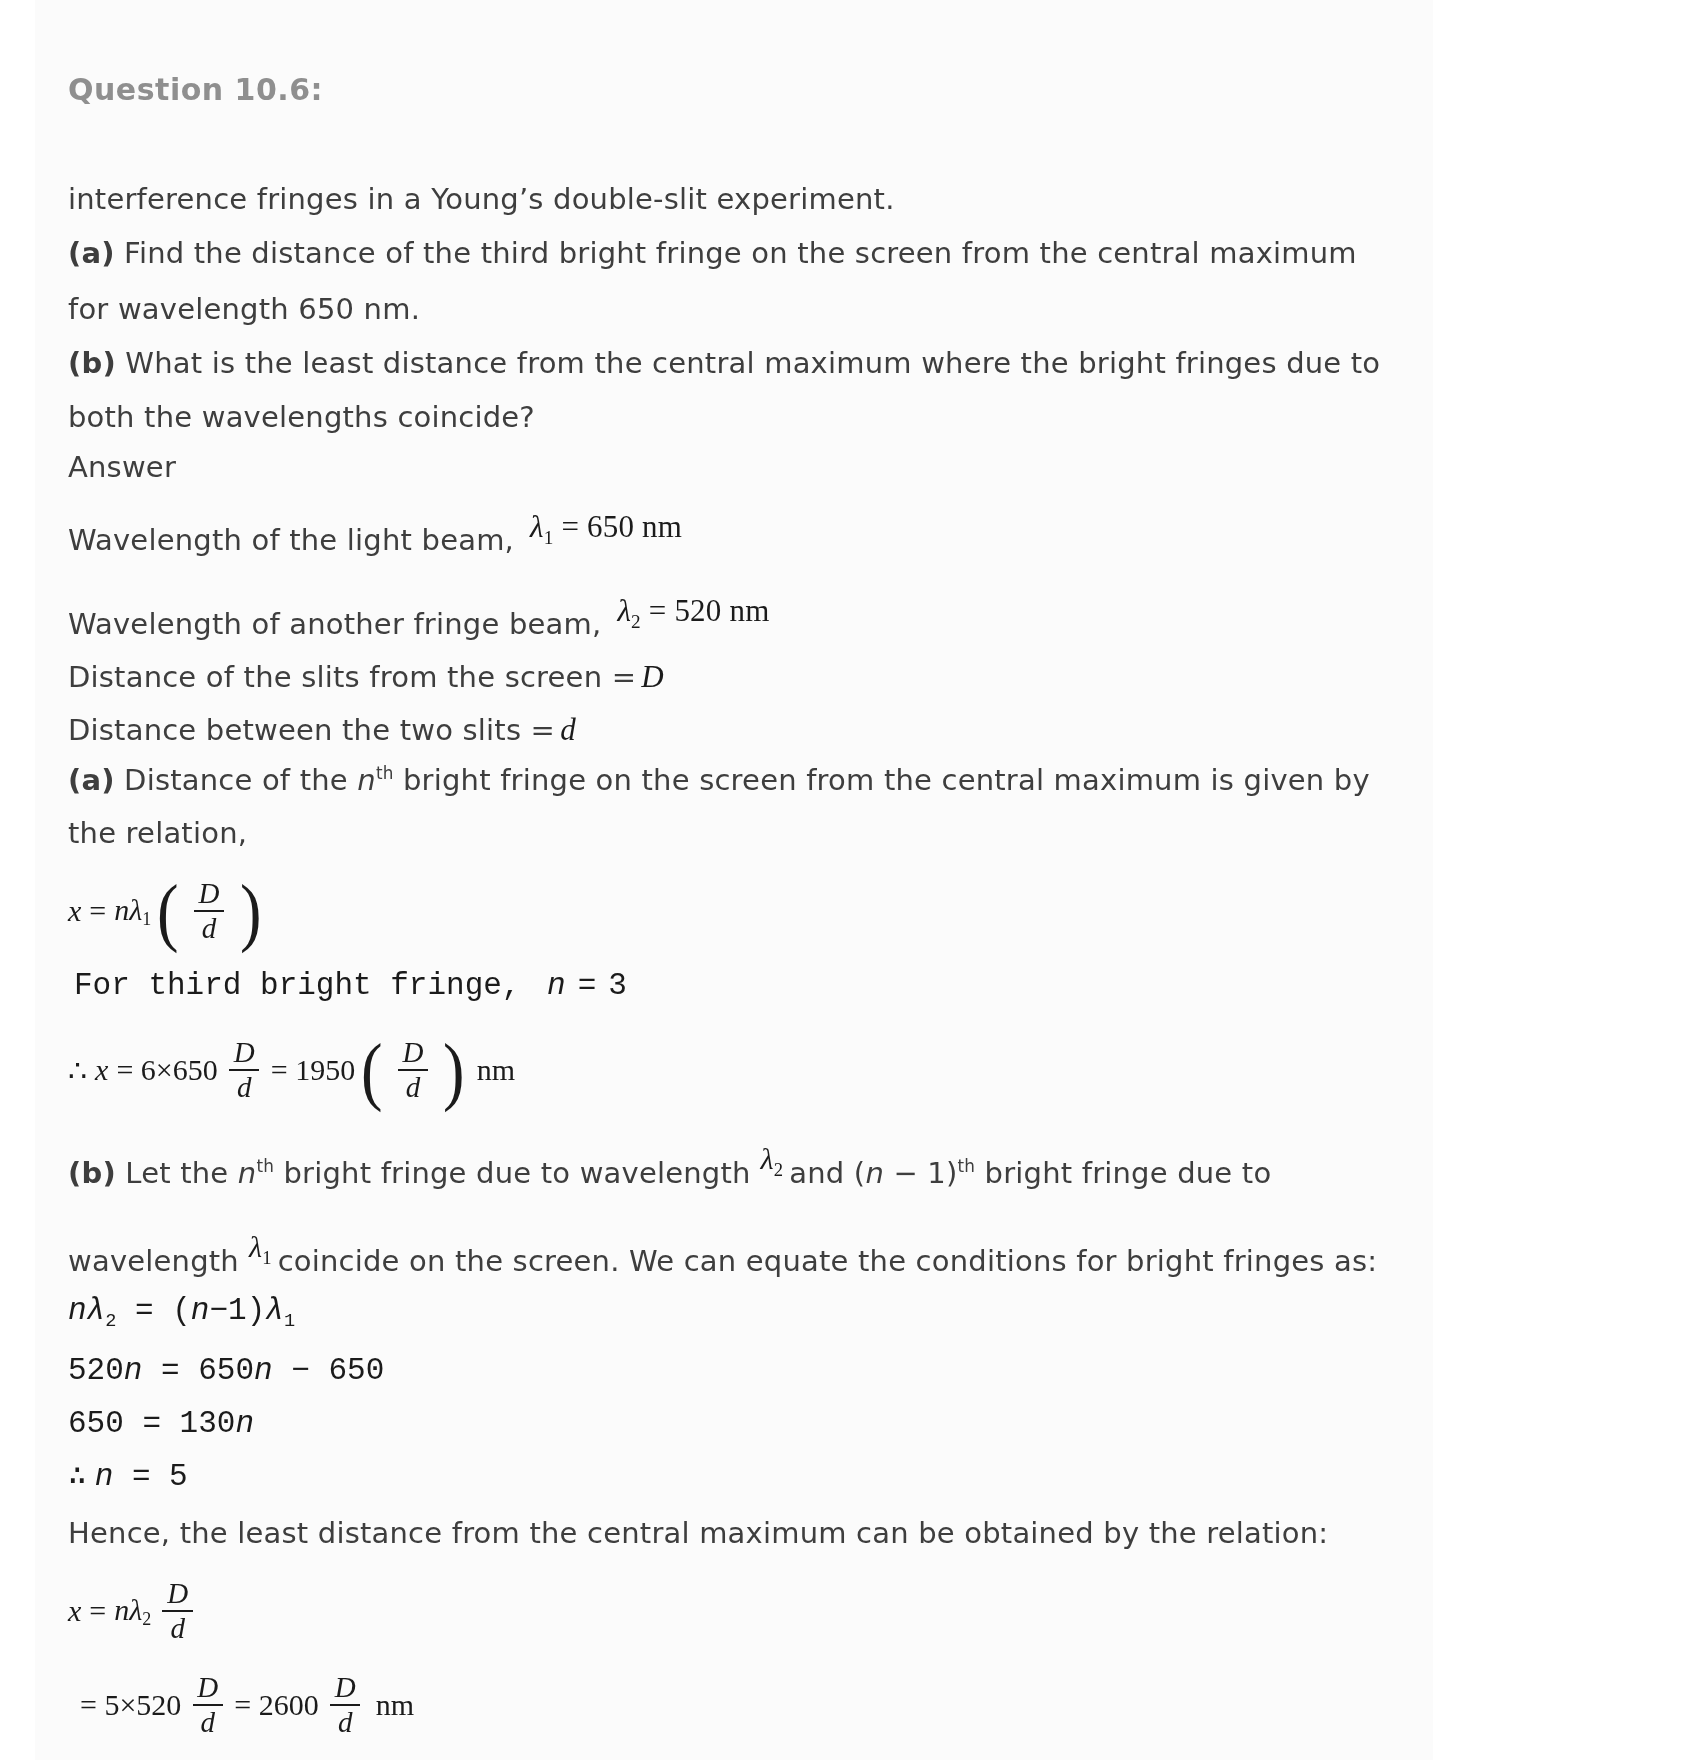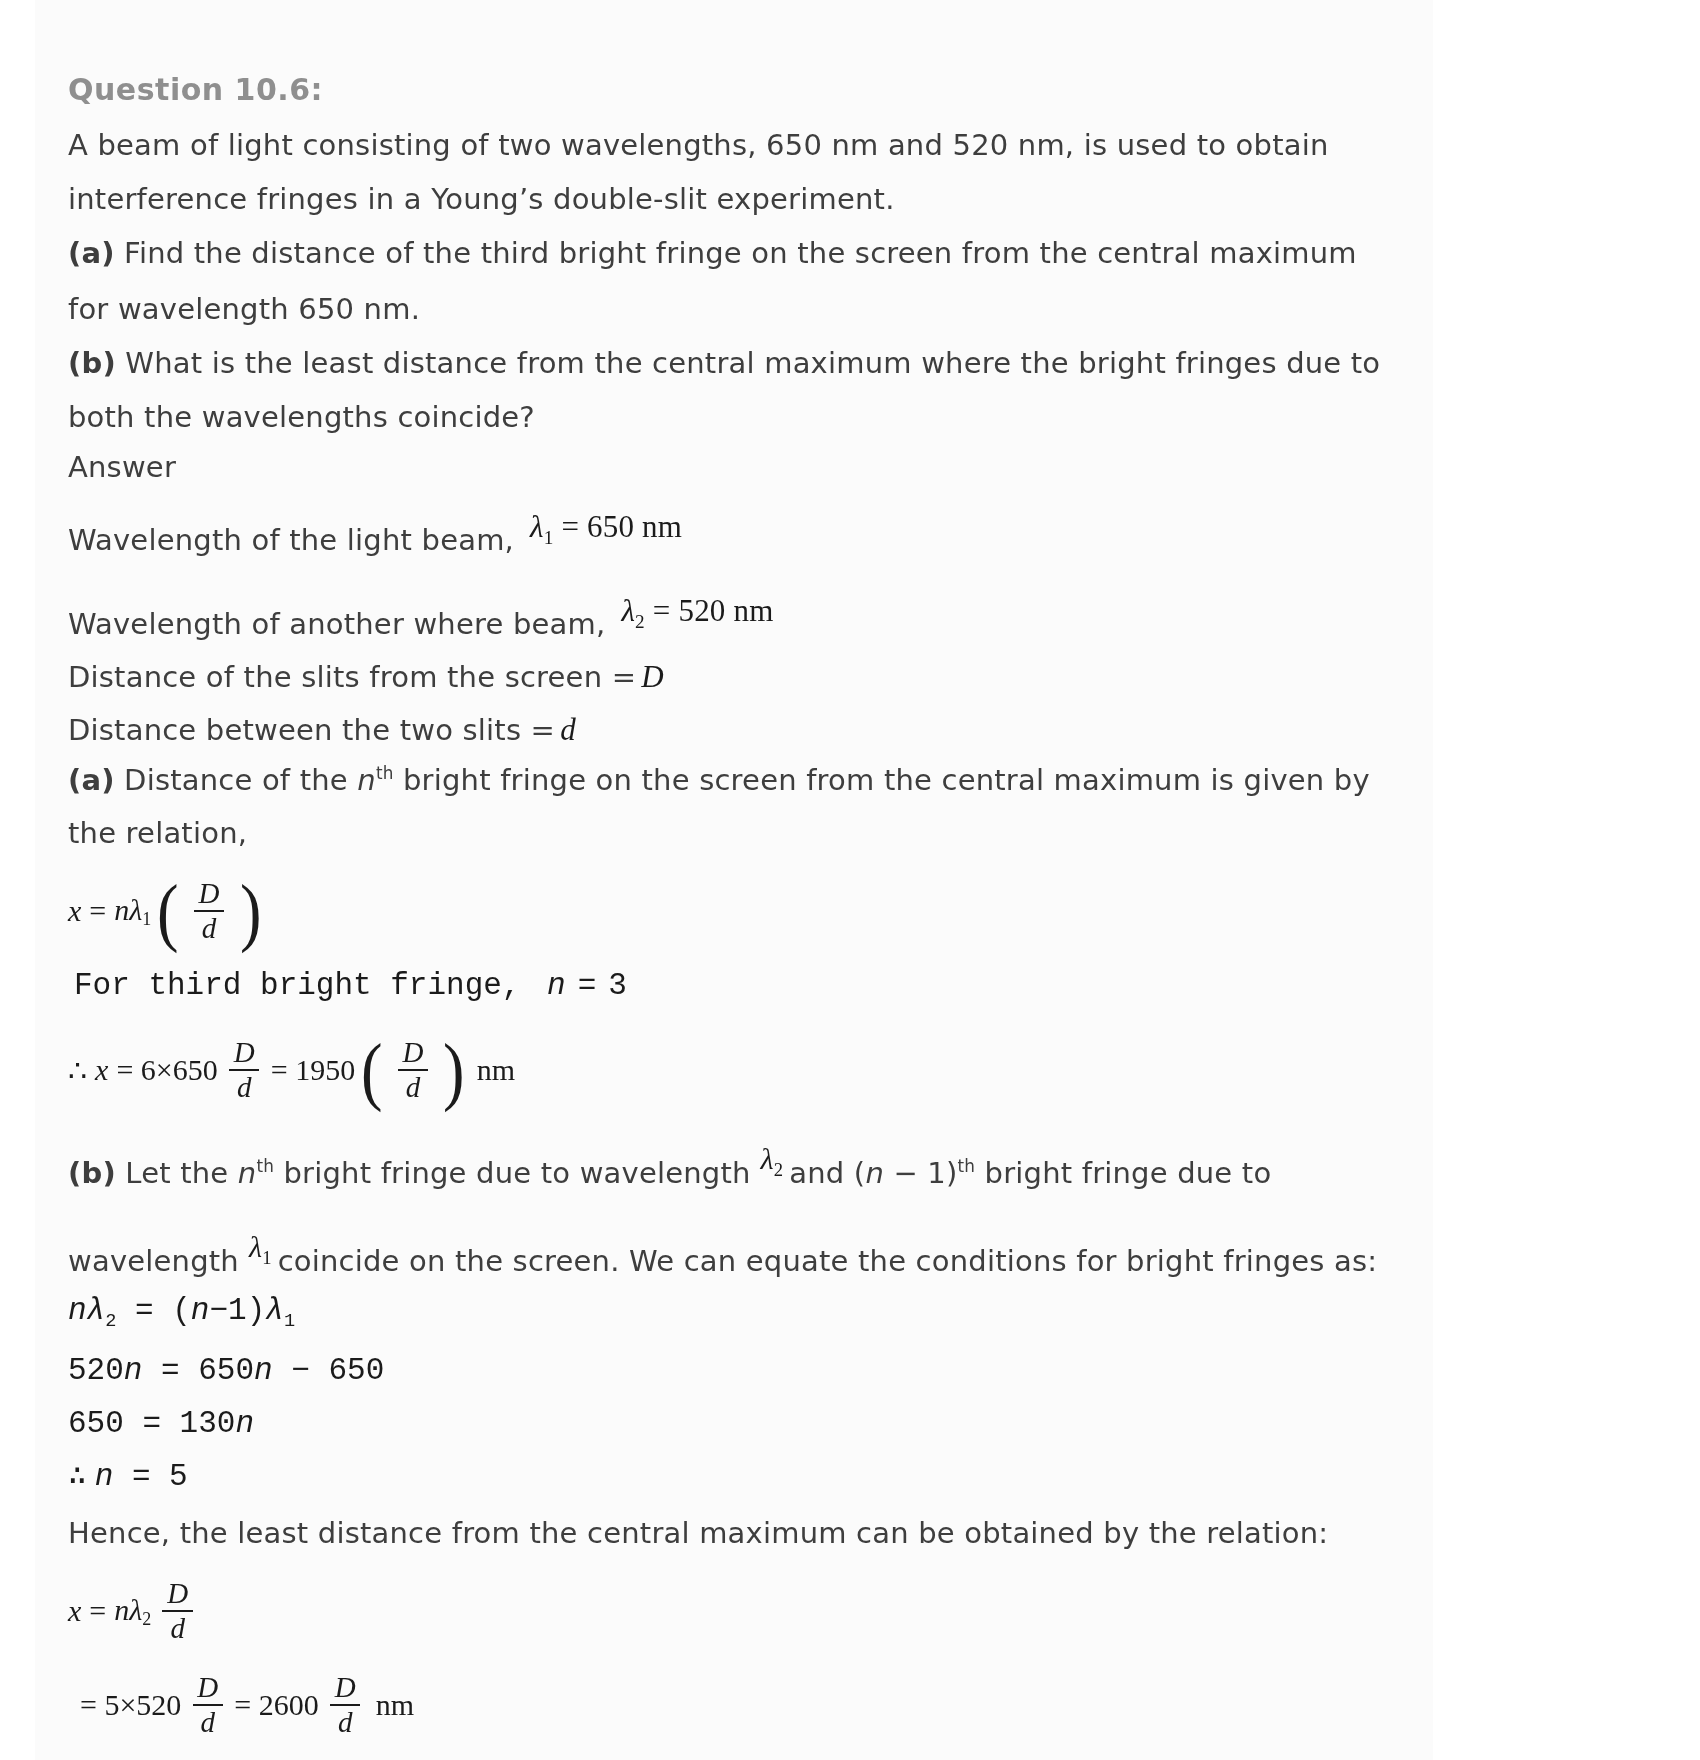--- a/index.html
+++ b/index.html
@@ -44,34 +44,33 @@
         font-size:31px;margin-left:5px;}
 </style>
 </head>
 <body>
 
 <div class="page">
   <div class="scanband"></div>
 
   <div class="line heading" style="top:72px">Question 10.6:</div>
 
-  <div class="line" style="top:128px">A beam of light consisting of two wavelengths, 650 nm and 520 nm, is used to obtain</div>
   <div class="line" style="top:182px">interference fringes in a Young’s double-slit experiment.</div>
 
   <div class="line" style="top:236px"><span class="b">(a)</span> <span>Find the distance of the third bright fringe on the screen from the central maximum</span></div>
   <div class="line" style="top:292px">for wavelength 650 nm.</div>
 
   <div class="line" style="top:346px"><span class="b">(b)</span> <span>What is the least distance from the central maximum where the bright fringes due to</span></div>
   <div class="line" style="top:400px">both the wavelengths coincide?</div>
 
   <div class="line" style="top:450px">Answer</div>
 
   <div class="line" style="top:522px"><span>Wavelength of the light beam,</span><span class="imath"><span class="it">λ</span><sub>1</sub> <span>= 650 nm</span></span></div>
 
-  <div class="line" style="top:606px"><span>Wavelength of another where beam,</span><span class="imath"><span class="it">λ</span><sub>2</sub> <span>= 520 nm</span></span></div>
+  <div class="line" style="top:606px"><span>Wavelength of another fringe beam,</span><span class="imath"><span class="it">λ</span><sub>2</sub> <span>= 520 nm</span></span></div>
 
   <div class="line" style="top:659px"><span>Distance of the slits from the screen =</span><span class="ivar">D</span></div>
 
   <div class="line" style="top:712px"><span>Distance between the two slits =</span><span class="ivar">d</span></div>
 
   <div class="line" style="top:763px"><span class="b">(a)</span> <span>Distance of the</span> <span class="itn">n</span><sup class="s">th</sup> <span>bright fringe on the screen from the central maximum is given by</span></div>
   <div class="line" style="top:816px">the relation,</div>
 
   <div class="eqrow h100" style="top:861px">
     <span class="it">x</span>

